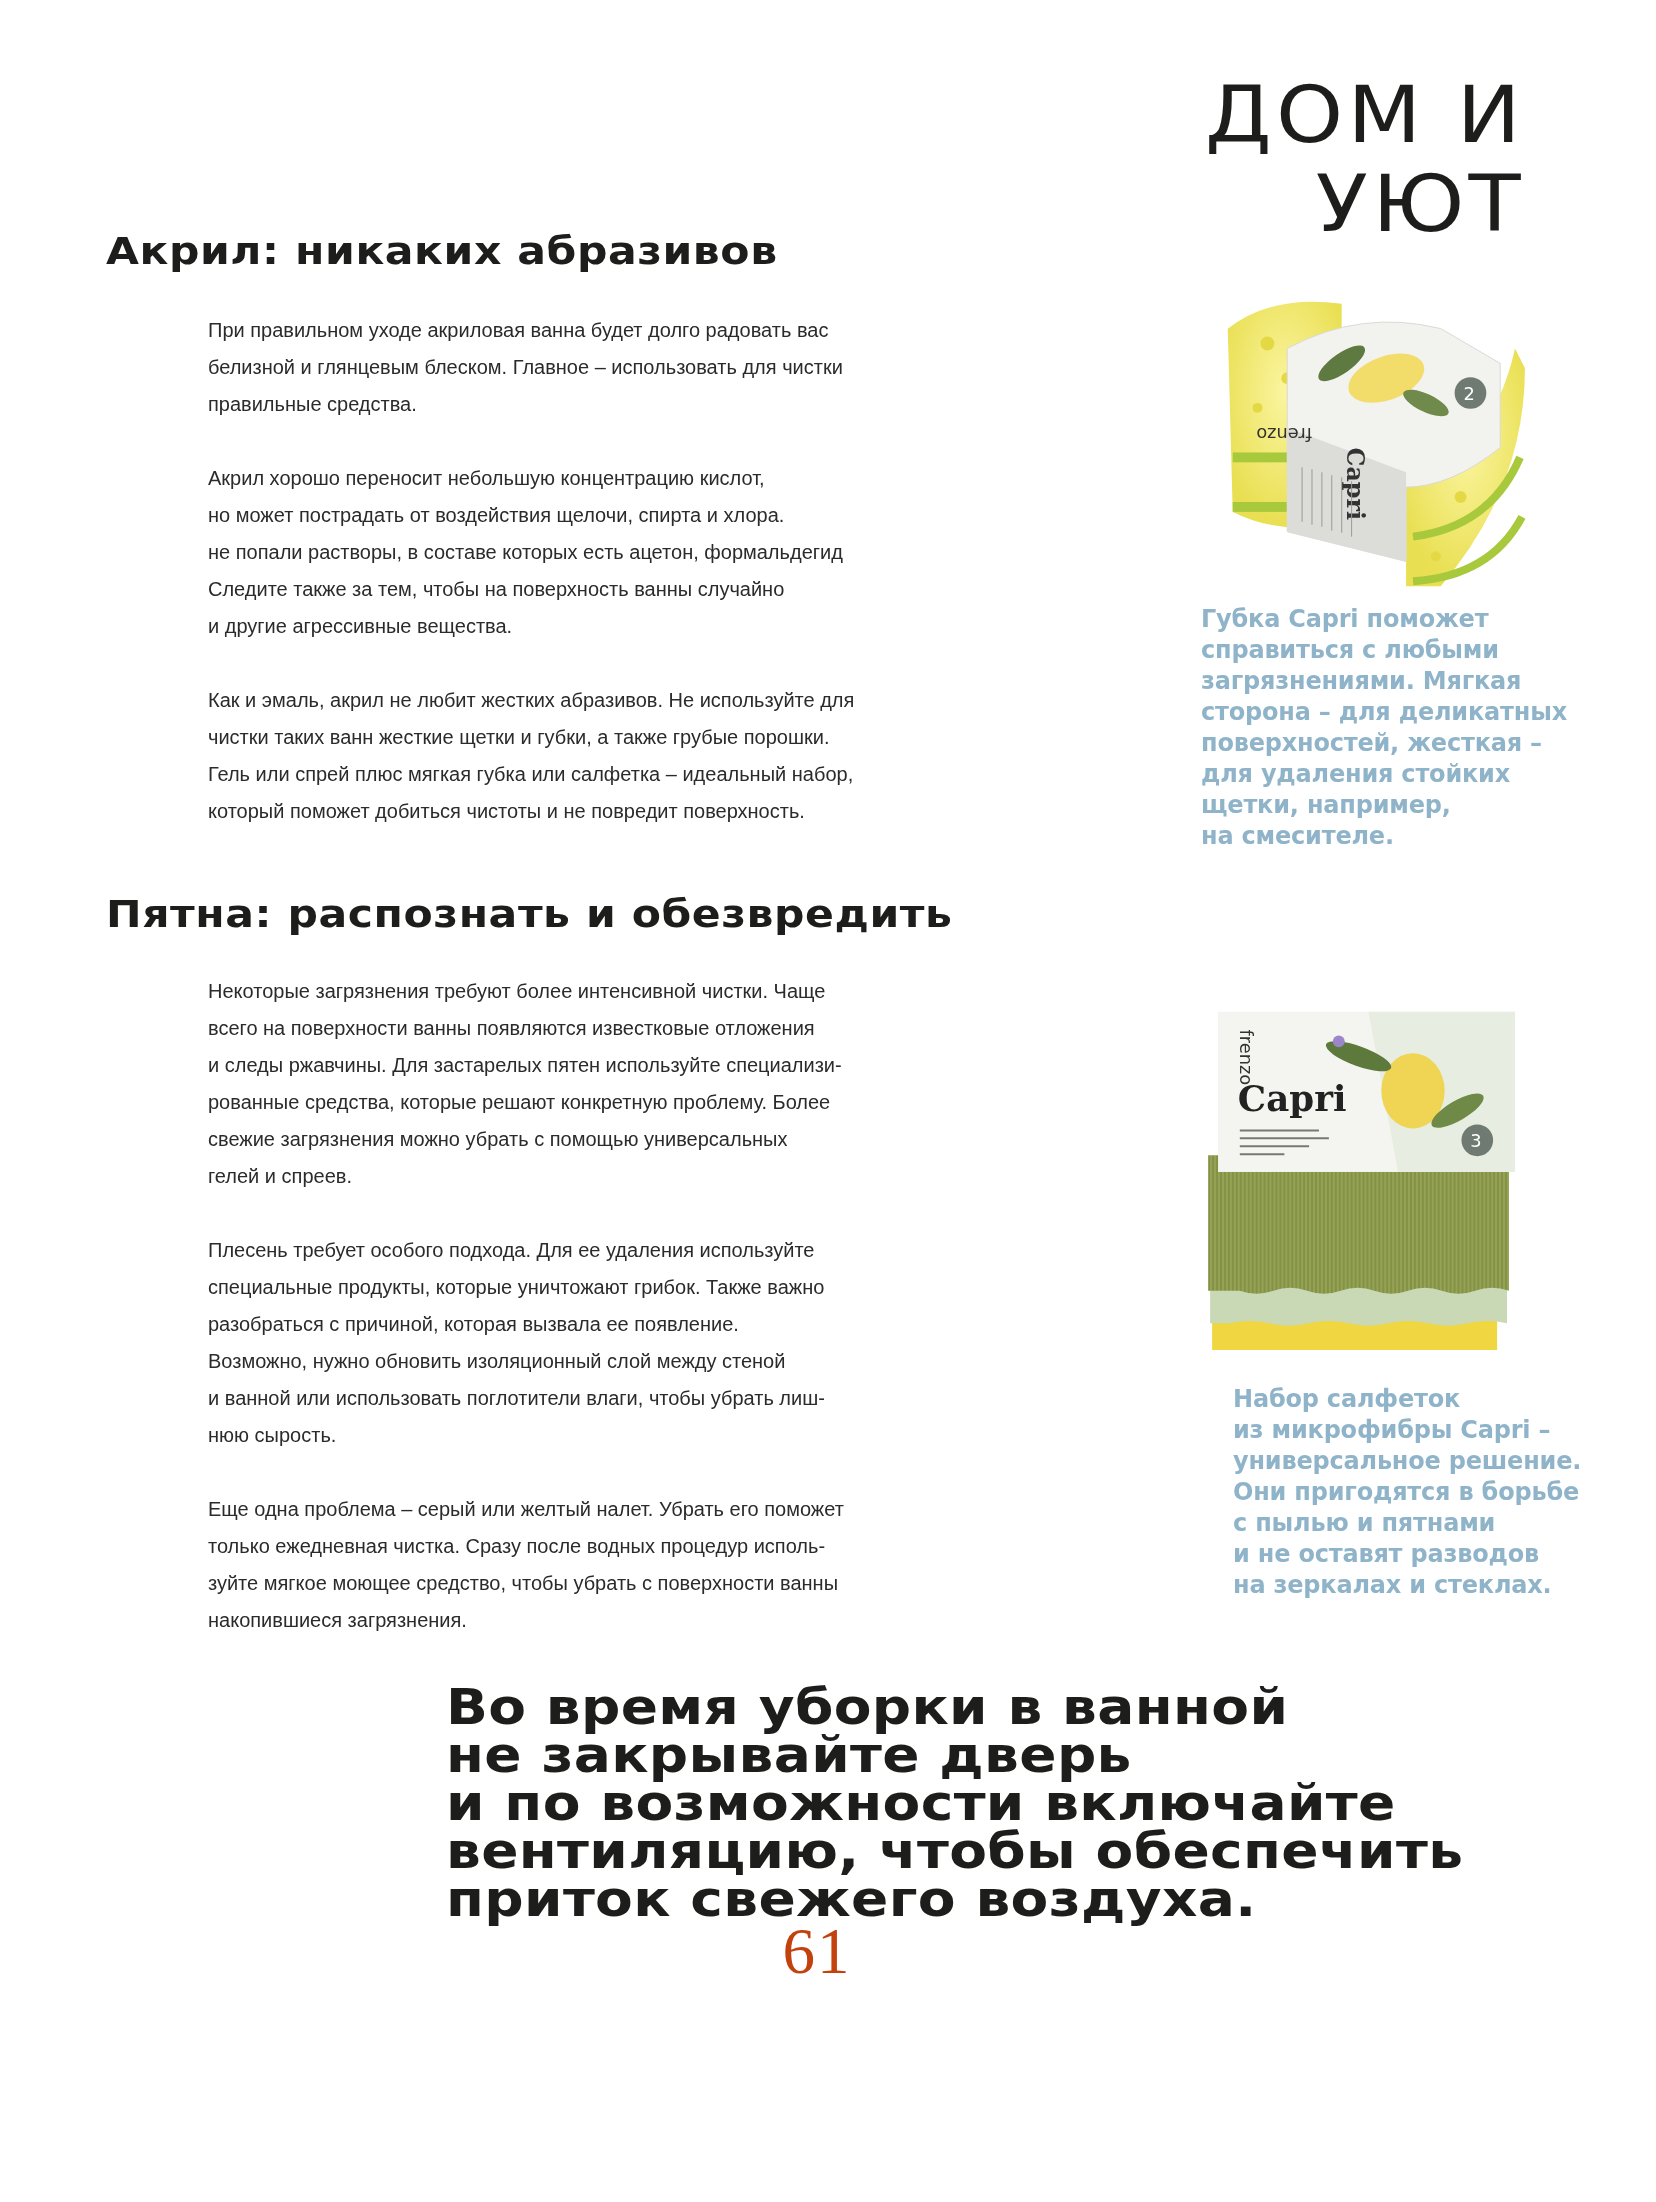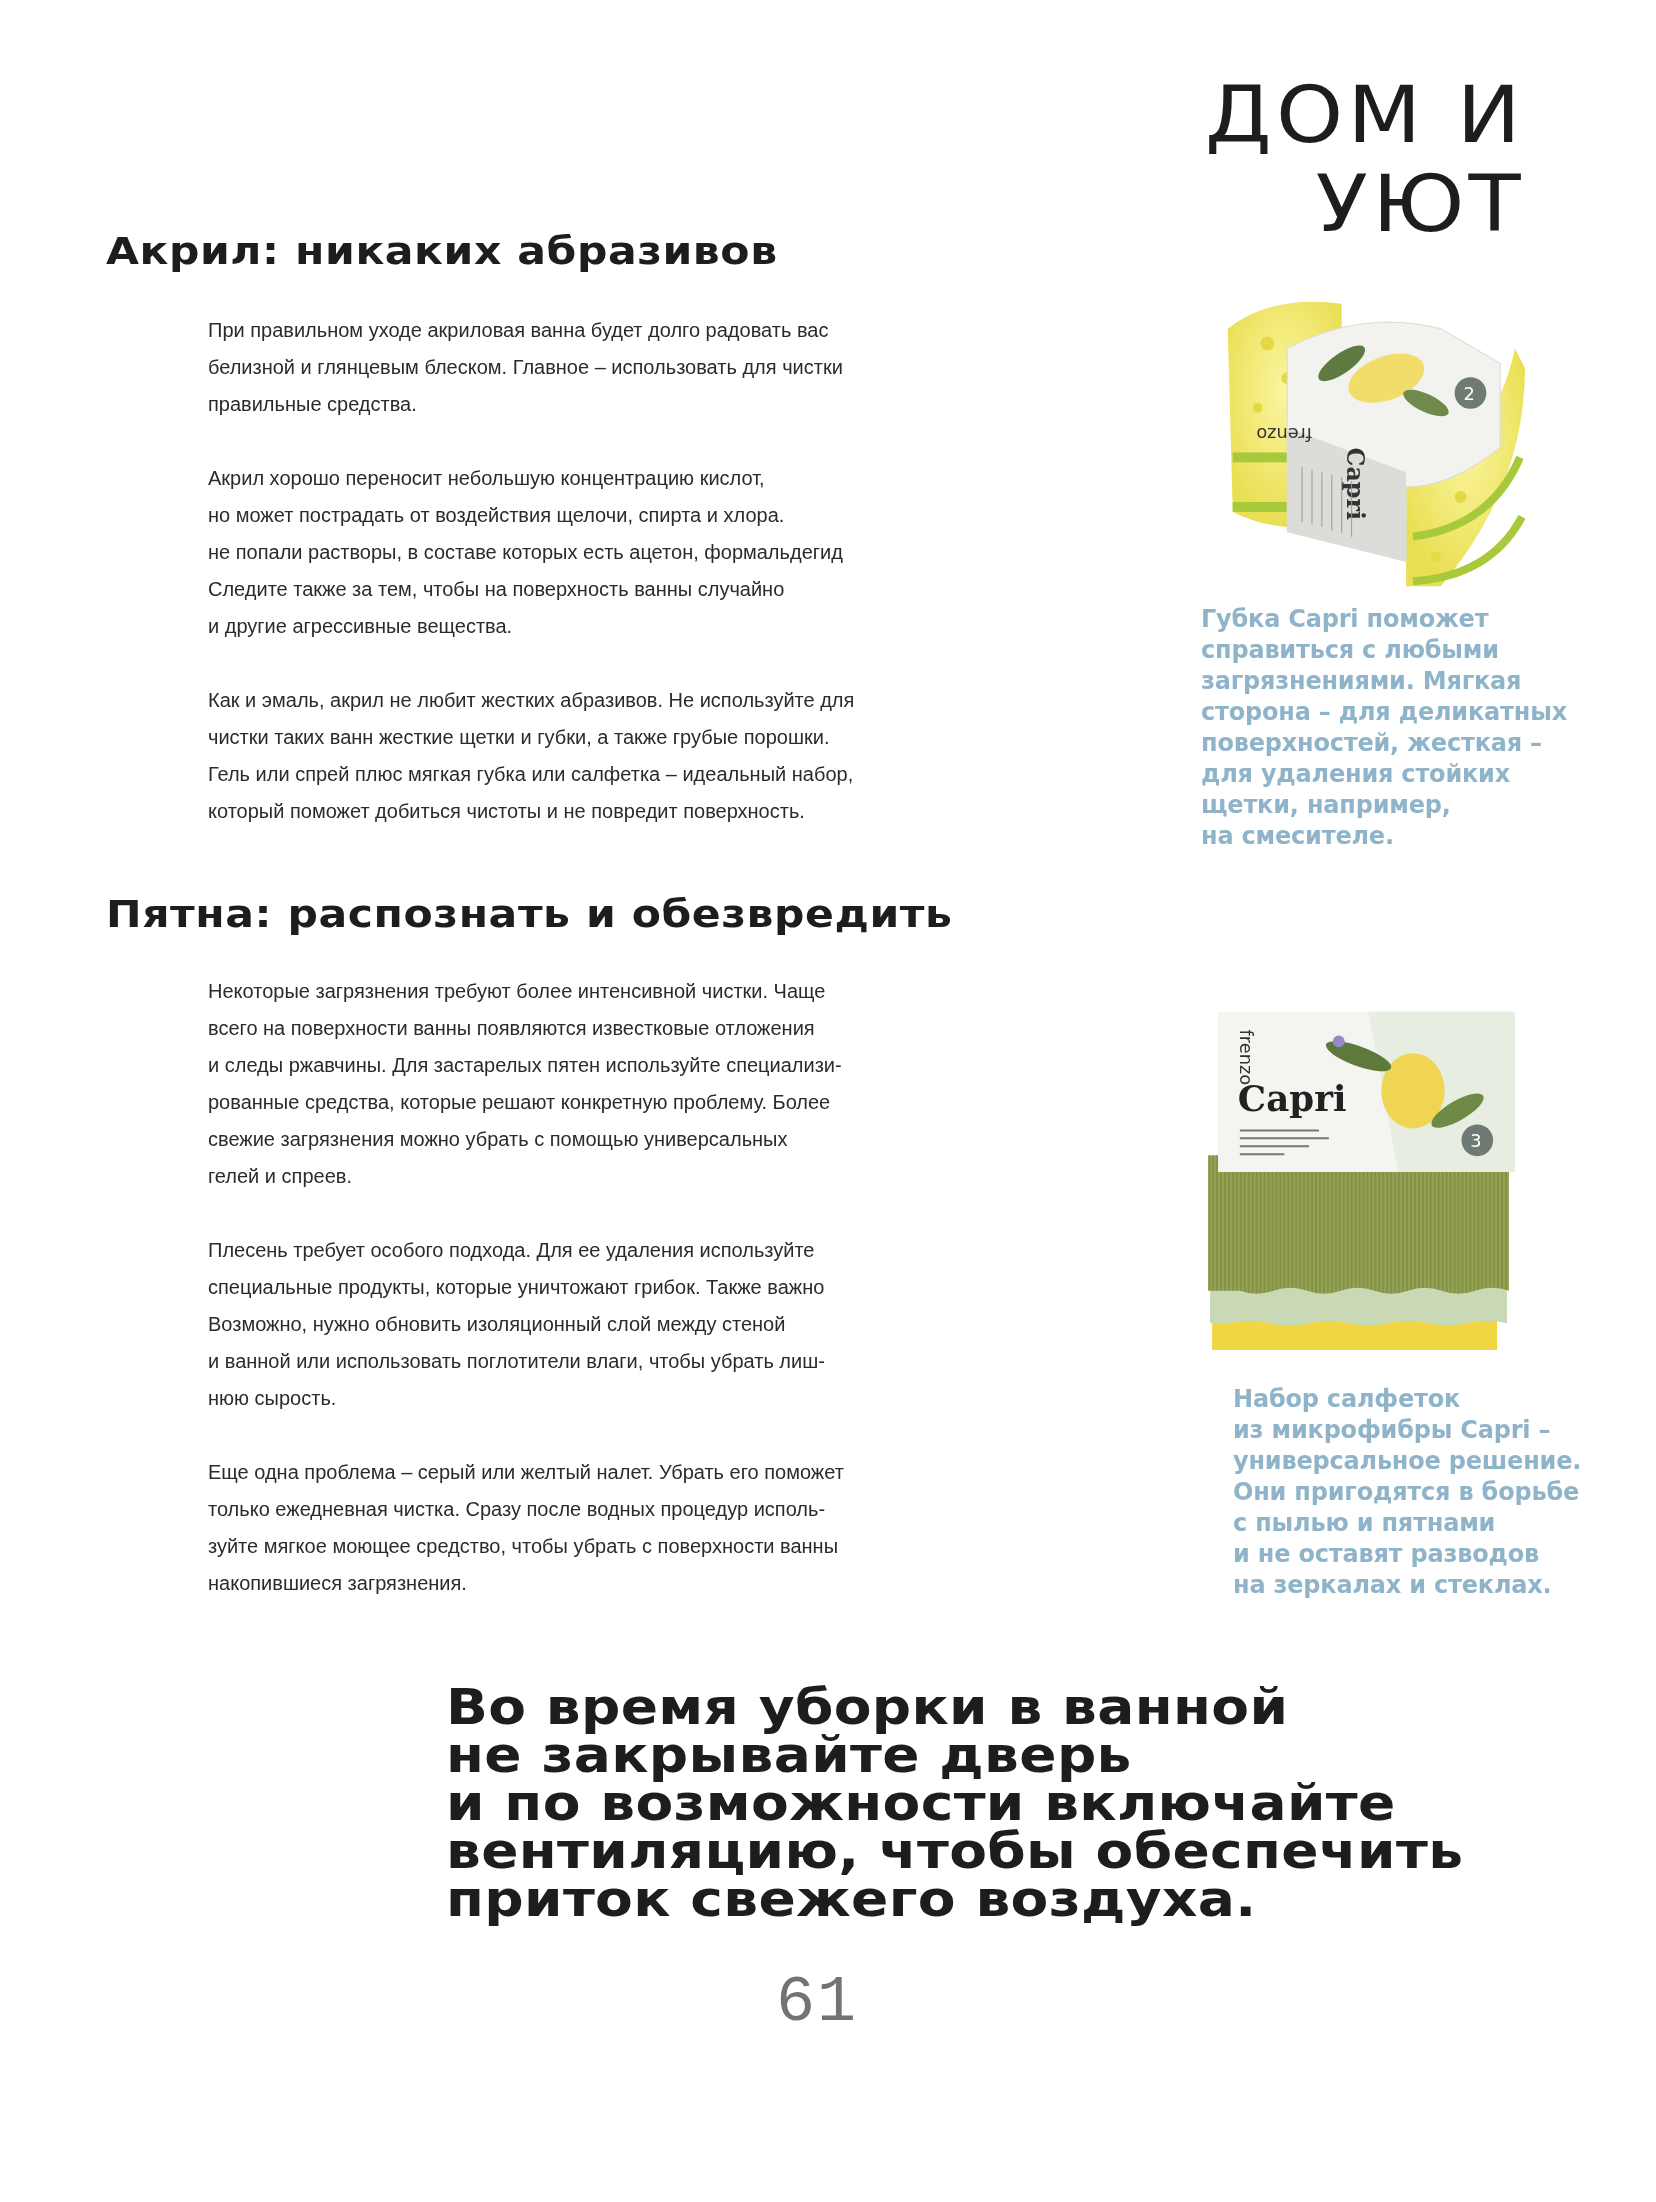--- a/index.html
+++ b/index.html
@@ -46,23 +46,23 @@
 
   .quote {
     left:446px; top:1683px; width:1139px;
     font-family:"DejaVu Sans", sans-serif; font-weight:700;
     font-size:50px; line-height:48px; color:#1d1d1b; letter-spacing:0.3px;
     transform:scaleX(1.1); transform-origin:left top;
   }
   .quote .ln { display:block; white-space:nowrap; }
 
   .page-num {
-    left:693px; top:1964px; width:248px; text-align:center;
-    font-family:Liberation Mono, monospace; font-weight:400;
-    font-size:65px; line-height:79px; color:#737373; letter-spacing:2px;
+    left:693px; top:1912px; width:248px; text-align:center;
+    font-family:Liberation Serif, serif; font-weight:400;
+    font-size:65px; line-height:79px; color:#c2410c; letter-spacing:2px;
   }
 </style>
 </head>
 <body>
 
 <div class="abs section-title">ДОМ И УЮТ</div>
 
 <div class="abs heading" id="h1">Акрил: никаких абразивов</div>
 
 <div class="abs body-text" id="body1">
@@ -150,20 +150,21 @@
     <span class="ln">Некоторые загрязнения требуют более интенсивной чистки. Чаще</span>
     <span class="ln">всего на поверхности ванны появляются известковые отложения</span>
     <span class="ln">и следы ржавчины. Для застарелых пятен используйте специализи-</span>
     <span class="ln">рованные средства, которые решают конкретную проблему. Более</span>
     <span class="ln">свежие загрязнения можно убрать с помощью универсальных</span>
     <span class="ln">гелей и спреев.</span>
   </p>
   <p class="para">
     <span class="ln">Плесень требует особого подхода. Для ее удаления используйте</span>
     <span class="ln">специальные продукты, которые уничтожают грибок. Также важно</span>
+    <span class="ln">разобраться с причиной, которая вызвала ее появление.</span>
     <span class="ln">Возможно, нужно обновить изоляционный слой между стеной</span>
     <span class="ln">и ванной или использовать поглотители влаги, чтобы убрать лиш-</span>
     <span class="ln">нюю сырость.</span>
   </p>
   <p class="para">
     <span class="ln">Еще одна проблема – серый или желтый налет. Убрать его поможет</span>
     <span class="ln">только ежедневная чистка. Сразу после водных процедур исполь-</span>
     <span class="ln">зуйте мягкое моющее средство, чтобы убрать с поверхности ванны</span>
     <span class="ln">накопившиеся загрязнения.</span>
   </p>

